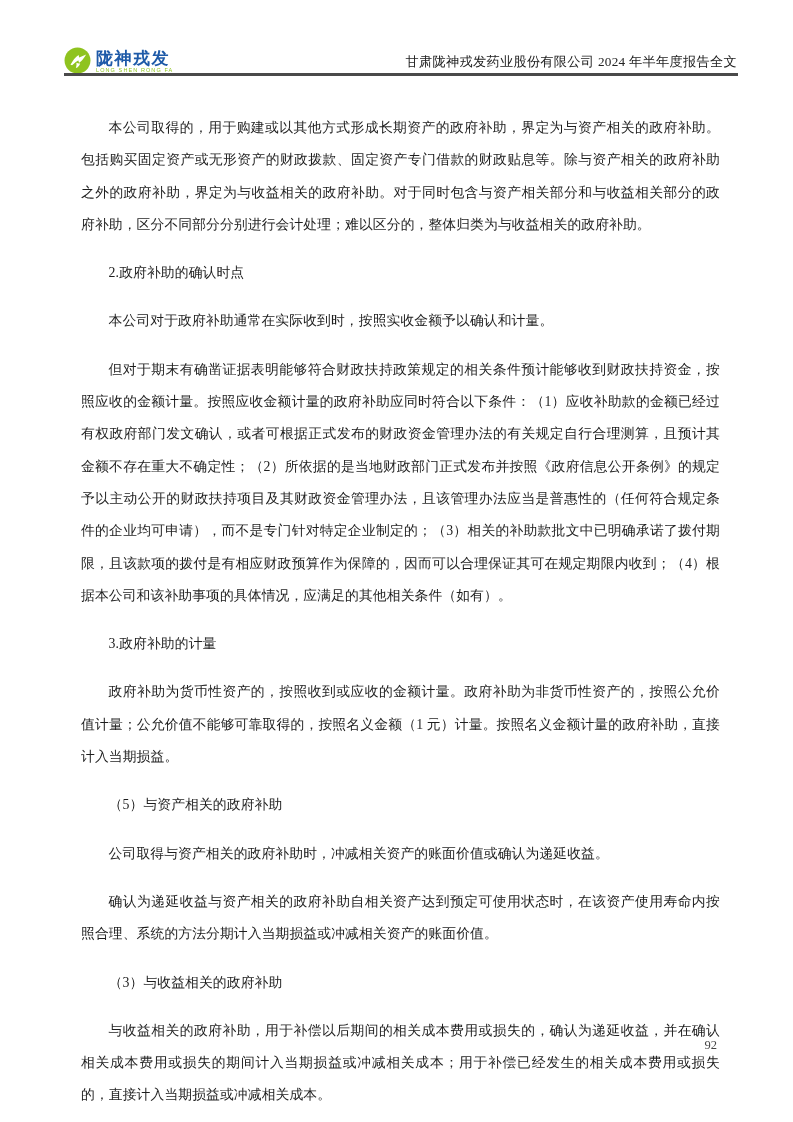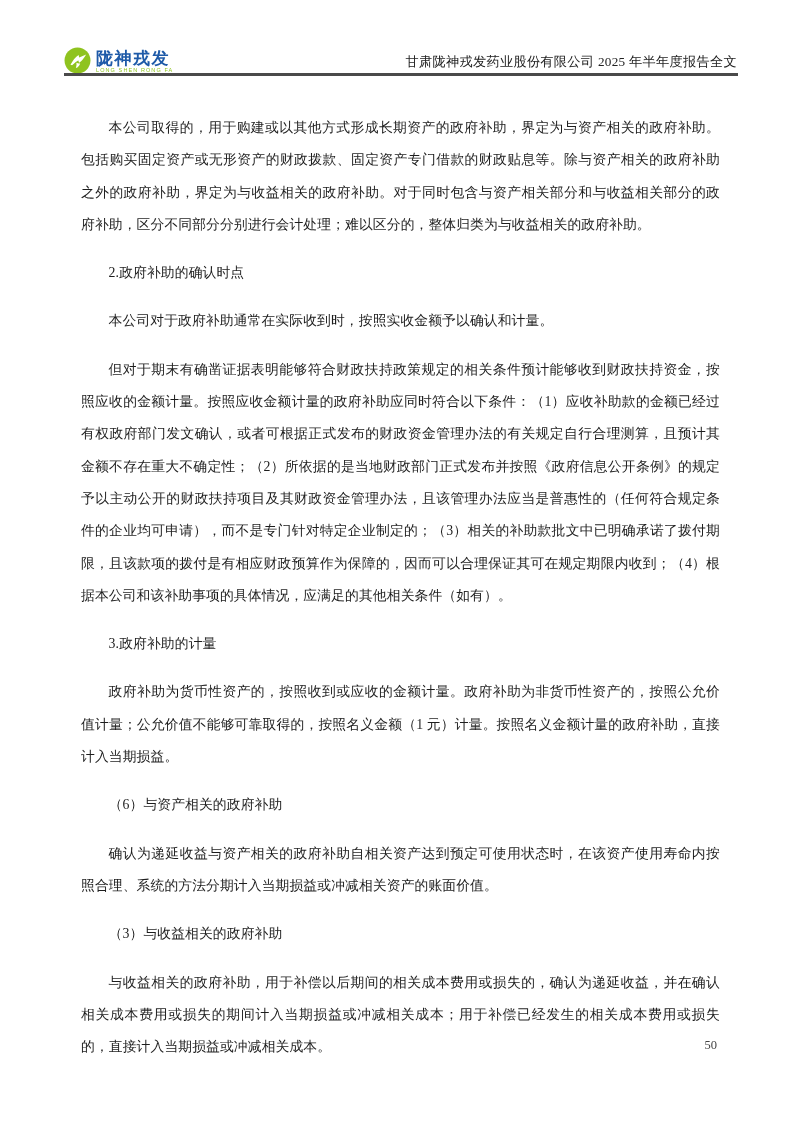--- a/index.html
+++ b/index.html
@@ -71,33 +71,34 @@
         <circle cx="50" cy="50" r="48" fill="var(--logo-green)"></circle>
         <path d="M24 66 Q40 38 54 30 L58 46 Q40 56 30 68 Z" fill="#ffffff"></path>
         <path d="M50 42 L82 28 Q68 52 56 58 Z" fill="#ffffff"></path>
         <path d="M46 58 Q54 62 60 60 Q56 74 44 78 Q48 68 46 58 Z" fill="#ffffff"></path>
       </svg>
       <div class="logo-text">
         <div class="logo-cn">陇神戎发</div>
         <div class="logo-en">LONG SHEN RONG FA</div>
       </div>
     </div>
-    <div class="hdr-title">甘肃陇神戎发药业股份有限公司 2025 年半年度报告全文</div>
+    <div class="hdr-title">甘肃陇神戎发药业股份有限公司 2024 年半年度报告全文</div>
   </header>
 
   <div class="rule"></div>
 
   <main class="doc">
       <p class="para">本公司取得的，用于购建或以其他方式形成长期资产的政府补助，界定为与资产相关的政府补助。包括购买固定资产或无形资产的财政拨款、固定资产专门借款的财政贴息等。除与资产相关的政府补助之外的政府补助，界定为与收益相关的政府补助。对于同时包含与资产相关部分和与收益相关部分的政府补助，区分不同部分分别进行会计处理；难以区分的，整体归类为与收益相关的政府补助。</p>
       <p class="para">2.政府补助的确认时点</p>
       <p class="para">本公司对于政府补助通常在实际收到时，按照实收金额予以确认和计量。</p>
       <p class="para">但对于期末有确凿证据表明能够符合财政扶持政策规定的相关条件预计能够收到财政扶持资金，按照应收的金额计量。按照应收金额计量的政府补助应同时符合以下条件：（1）应收补助款的金额已经过有权政府部门发文确认，或者可根据正式发布的财政资金管理办法的有关规定自行合理测算，且预计其金额不存在重大不确定性；（2）所依据的是当地财政部门正式发布并按照《政府信息公开条例》的规定予以主动公开的财政扶持项目及其财政资金管理办法，且该管理办法应当是普惠性的（任何符合规定条件的企业均可申请），而不是专门针对特定企业制定的；（3）相关的补助款批文中已明确承诺了拨付期限，且该款项的拨付是有相应财政预算作为保障的，因而可以合理保证其可在规定期限内收到；（4）根据本公司和该补助事项的具体情况，应满足的其他相关条件（如有）。</p>
       <p class="para">3.政府补助的计量</p>
       <p class="para">政府补助为货币性资产的，按照收到或应收的金额计量。政府补助为非货币性资产的，按照公允价值计量；公允价值不能够可靠取得的，按照名义金额（1 元）计量。按照名义金额计量的政府补助，直接计入当期损益。</p>
-      <p class="para">（6）与资产相关的政府补助</p>
+      <p class="para">（5）与资产相关的政府补助</p>
+      <p class="para">公司取得与资产相关的政府补助时，冲减相关资产的账面价值或确认为递延收益。</p>
       <p class="para">确认为递延收益与资产相关的政府补助自相关资产达到预定可使用状态时，在该资产使用寿命内按照合理、系统的方法分期计入当期损益或冲减相关资产的账面价值。</p>
       <p class="para">（3）与收益相关的政府补助</p>
       <p class="para">与收益相关的政府补助，用于补偿以后期间的相关成本费用或损失的，确认为递延收益，并在确认相关成本费用或损失的期间计入当期损益或冲减相关成本；用于补偿已经发生的相关成本费用或损失的，直接计入当期损益或冲减相关成本。</p>
     </main>
 
-  <div class="pageno">50</div>
+  <div class="pageno">92</div>
 
 </div>
 
 </body></html>

